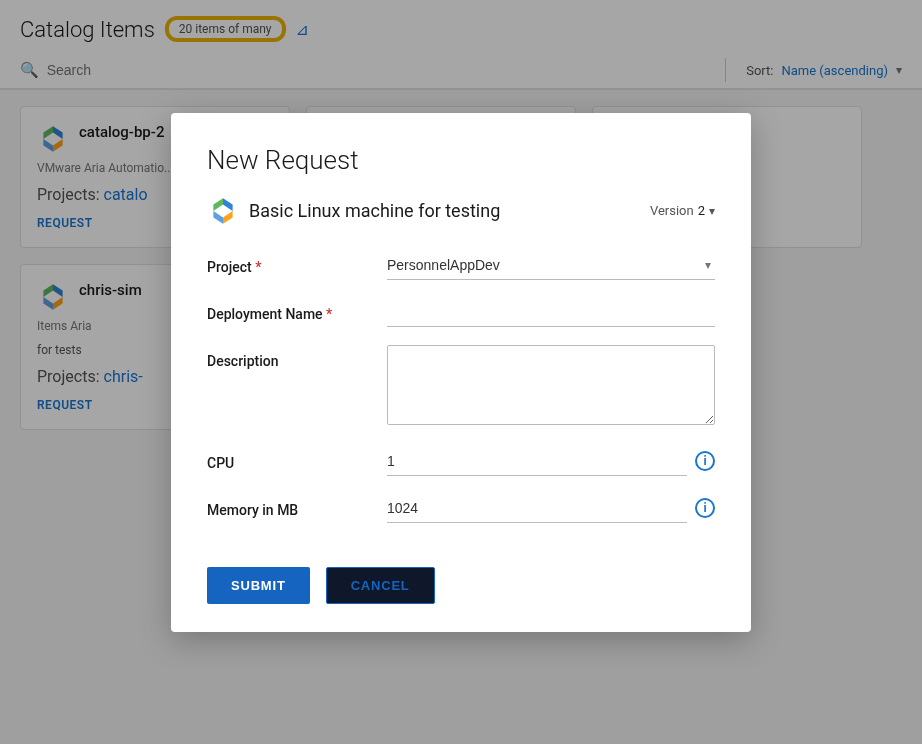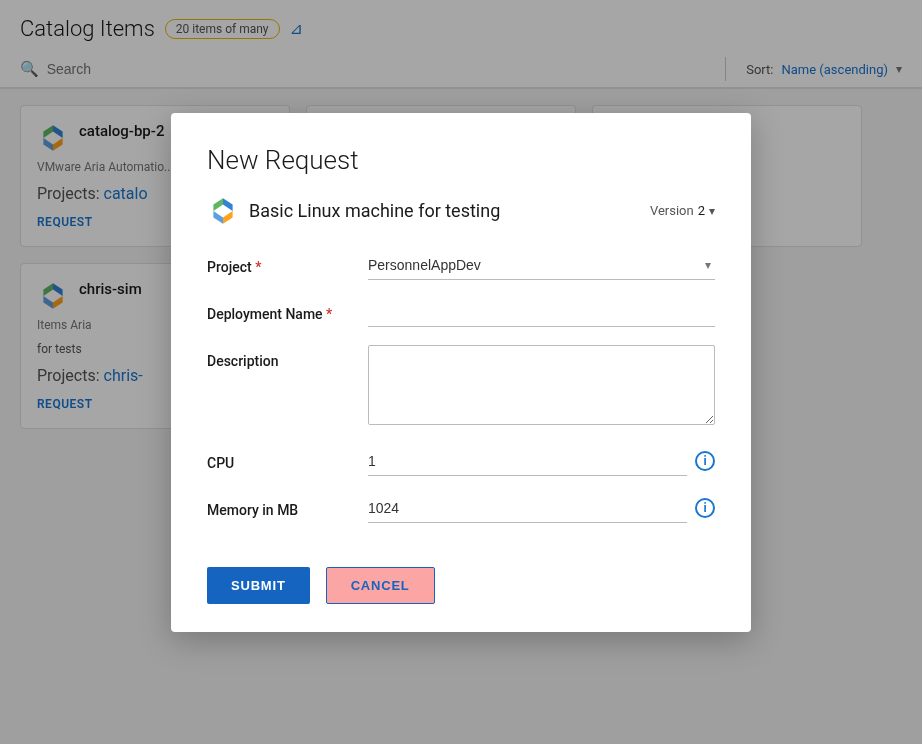--- a/index.html
+++ b/index.html
@@ -20,21 +20,21 @@
       gap: 10px;
       background: #fff;
     }
     .page-title {
       font-size: 22px;
       font-weight: 300;
       color: #1a1a1a;
     }
     .items-badge {
       background: #fff;
-      border: 1px solid #eab308;
+      border: 4px solid #eab308;
       border-radius: 12px;
       padding: 2px 10px;
       font-size: 12px;
       color: #555;
     }
     .filter-icon {
       color: #1976d2;
       font-size: 16px;
       cursor: pointer;
     }
@@ -185,21 +185,21 @@
     .version-arrow {
       color: #555;
       font-size: 12px;
     }
 
     
     .form-row {
       display: flex;
       align-items: flex-start;
       margin-bottom: 18px;
-      gap: 1px;
+      gap: 20px;
     }
     .form-label {
       width: 160px;
       font-size: 14px;
       color: #1a1a1a;
       font-weight: 500;
       padding-top: 8px;
       flex-shrink: 0;
     }
     .required-star {
@@ -296,21 +296,21 @@
       border: none;
       padding: 10px 24px;
       font-size: 13px;
       font-weight: 700;
       letter-spacing: 0.8px;
       text-transform: uppercase;
       border-radius: 2px;
       cursor: pointer;
     }
     .btn-cancel {
-      background: #fca5a5;
+      background: #0f172a;
       color: #1565c0;
       border: 1px solid #1565c0;
       padding: 10px 24px;
       font-size: 13px;
       font-weight: 600;
       letter-spacing: 0.8px;
       text-transform: uppercase;
       border-radius: 2px;
       cursor: pointer;
     }

